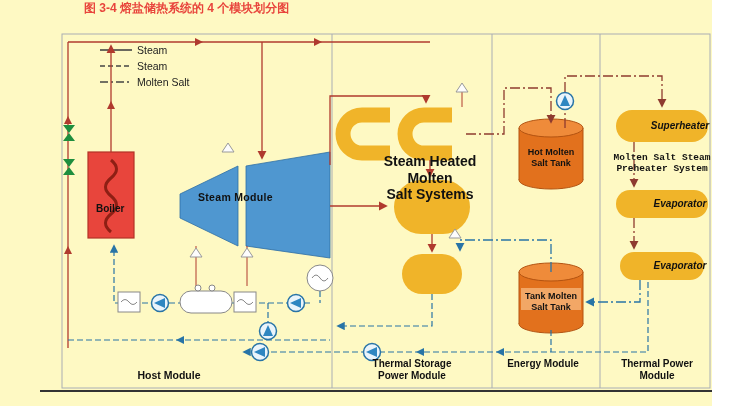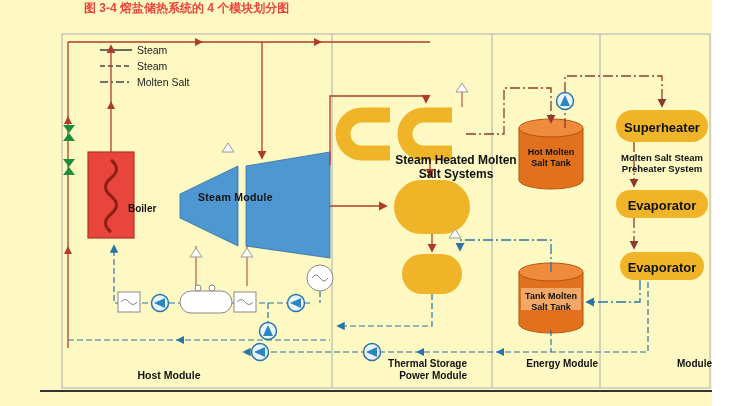--- a/index.html
+++ b/index.html
@@ -4,28 +4,28 @@
 <style>
   html,body{margin:0;padding:0;background:#fff;}
   .stage{position:relative;width:712px;height:406px;background:#fef9c3;overflow:hidden;
          font-family:"Liberation Sans",sans-serif;}
   .stage svg{position:absolute;left:0;top:0;}
   .lbl{position:absolute;color:#111;line-height:1.18;white-space:nowrap;pointer-events:none;}
   .b{font-weight:bold;}
   .c{transform:translateX(-50%);text-align:center;white-space:normal;}
   .caption{left:84px;top:1px;font-size:12px;font-weight:bold;color:#e8453c;}
   .lg{font-size:10.5px;color:#222;left:137px;}
-  .boiler-l{left:128px;top:203px;font-size:10px;text-align:center;}
+  .boiler-l{left:96px;top:203px;font-size:10px;text-align:center;}
   .turb-l{left:198px;top:191px;font-size:10.5px;letter-spacing:.3px;}
-  .shms-l{left:456px;top:153px;width:140px;font-size:12px;}
+  .shms-l{left:430px;top:153px;width:140px;font-size:14px;}
   .tank-l{font-size:9px;left:551px;}
-  .pill-l{left:662px;font-size:13px;}
-  .msgs-l{left:662px;top:152px;width:112px;font-size:9.5px;}
+  .pill-l{left:680px;font-size:10px;font-style:italic;}
+  .msgs-l{left:662px;top:152px;width:112px;font-size:9.5px;font-family:Liberation Mono, monospace;}
   .mod-l{font-size:10.5px;top:369px;}
-  .mod2-l{font-size:10px;top:358px;width:110px;text-align:right;}
+  .mod2-l{font-size:10px;top:358px;width:110px;}
   span.ln{display:block;}
 </style>
 </head>
 <body>
 
 <div class="stage">
 
 <svg width="750" height="406" viewBox="0 0 750 406">
   <defs>
     <marker id="ar" viewBox="0 0 10 10" refX="8" refY="5" markerWidth="7" markerHeight="7" orient="auto-start-reverse">
@@ -223,16 +223,17 @@
 
 <div class="lbl b c mod-l" style="left:169px">Host  Module</div>
 <div class="lbl b c mod2-l" style="left:412px">
   <span class="ln">Thermal Storage</span>
   <span class="ln">Power Module</span>
 </div>
 <div class="lbl b c mod2-l" style="left:543px">
   <span class="ln">Energy Module</span>
 </div>
 <div class="lbl b c mod2-l" style="left:657px">
+  <span class="ln">Thermal Power</span>
   <span class="ln">Module</span>
 </div>
 
 </div>
 
 </body></html>

